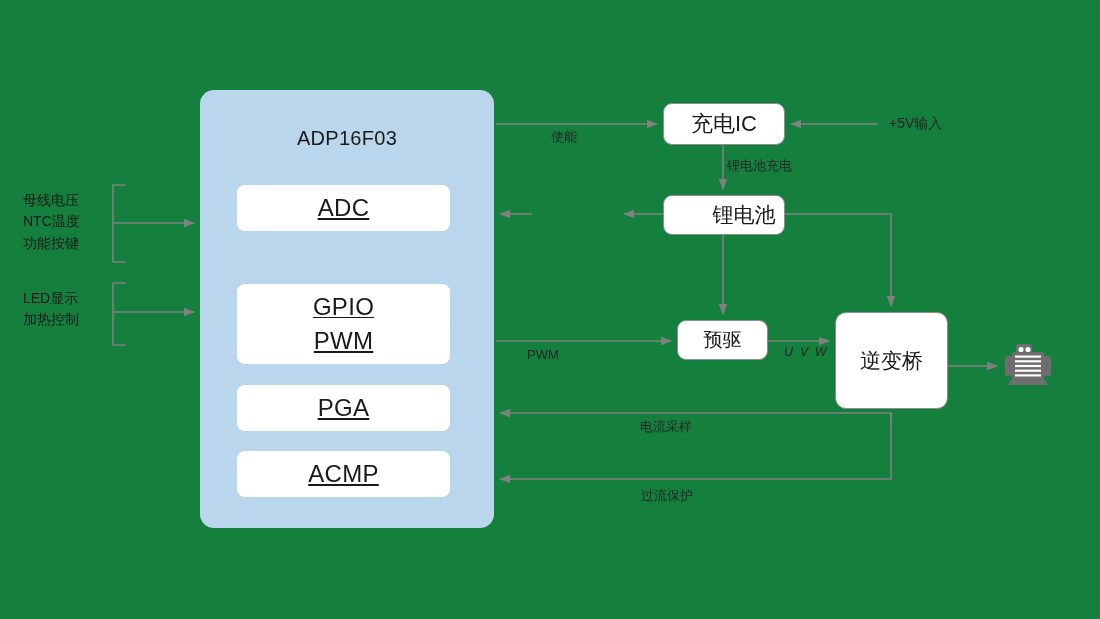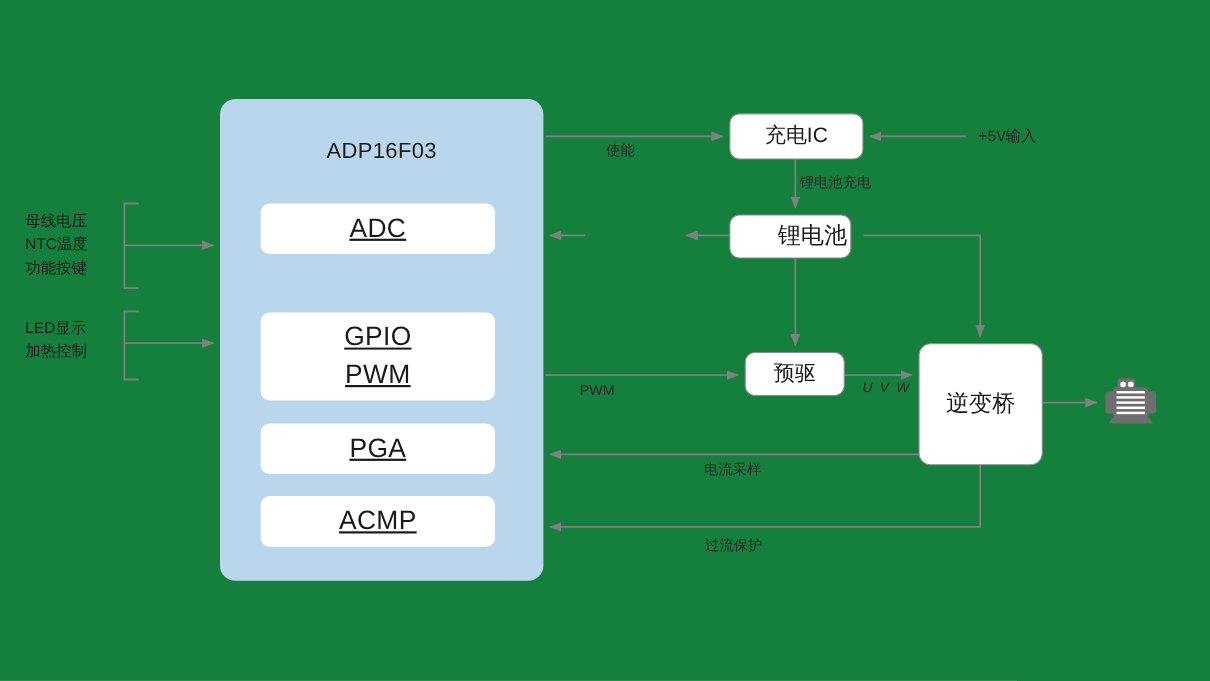--- a/index.html
+++ b/index.html
@@ -69,34 +69,34 @@
     background: #ffffff;
     border: 1.3px solid #8c8c8c;
     border-radius: 9px;
     display: flex;
     align-items: center;
     justify-content: center;
     color: #1a1a1a;
     text-align: center;
     line-height: 1.1;
   }
-  #box-charge-ic { left: 663px; top: 103px; width: 122px; height: 42px; font-size: 19px; }
-  #box-battery   { left: 663px; top: 195px; width: 111px; height: 40px; font-size: 21px; padding-left: 40px; }
+  #box-charge-ic { left: 663px; top: 103px; width: 122px; height: 42px; font-size: 22px; }
+  #box-battery   { left: 663px; top: 195px; width: 122px; height: 40px; font-size: 21px; padding-left: 40px; }
   #box-ldo       { left: 532px; top: 196px; width: 86px;  height: 38px; font-size: 19px; border-radius: 8px;}
   #box-predrive  { left: 677px; top: 320px; width: 91px;  height: 40px; font-size: 19px; }
-  #box-inverter  { left: 835px; top: 312px; width: 113px; height: 111px; font-size: 21px; border-radius: 11px;}
+  #box-inverter  { left: 835px; top: 312px; width: 113px; height: 97px; font-size: 21px; border-radius: 11px;}
 
   
   .lbl {
     position: absolute;
     font-size: 13px;
     color: #262626;
     white-space: nowrap;
   }
-  .lbl-lg { font-size: 14px; font-family: Liberation Mono, monospace; }
+  .lbl-lg { font-size: 14px; }
   .lbl-sm { font-size: 12.5px; letter-spacing: 1.6px; }
 
   
   .group-label {
     position: absolute;
     font-size: 14px;
     color: #1a1a1a;
     line-height: 1.52;
     text-align: left;
     white-space: nowrap;

